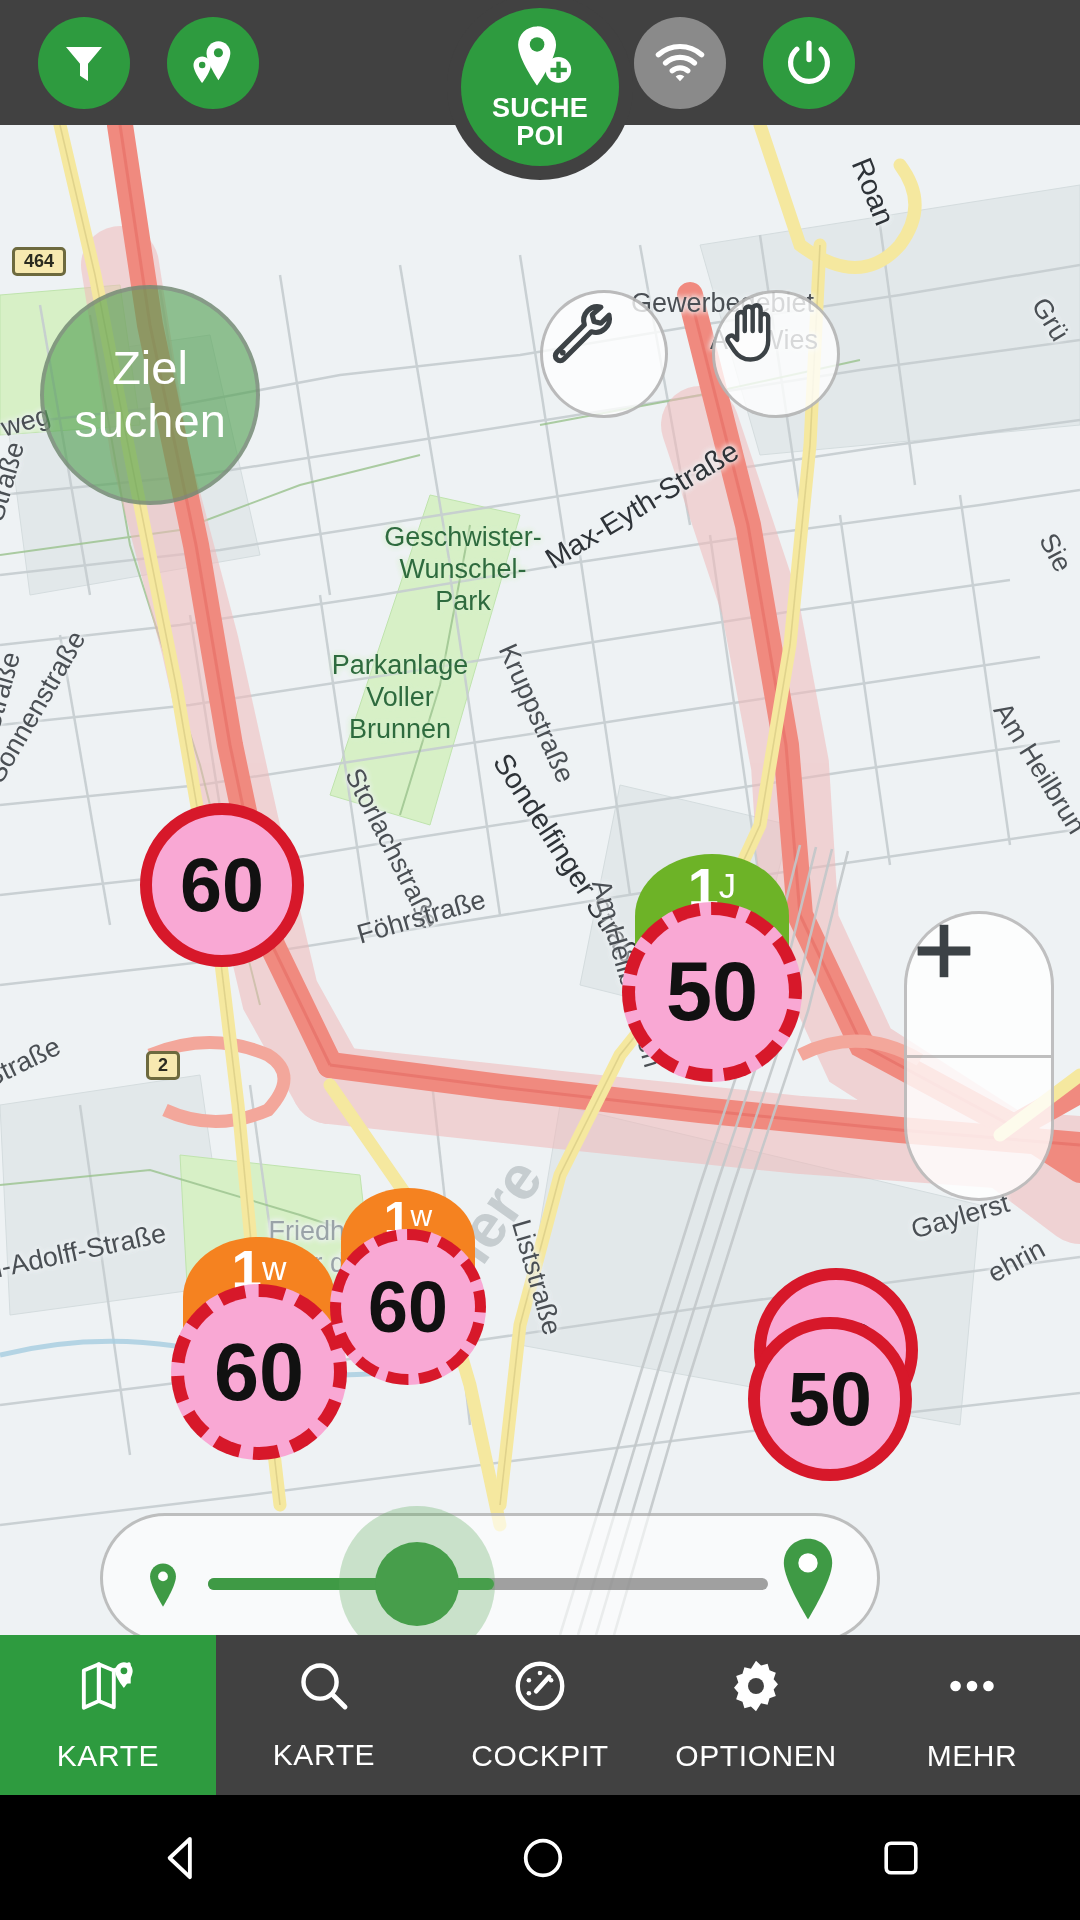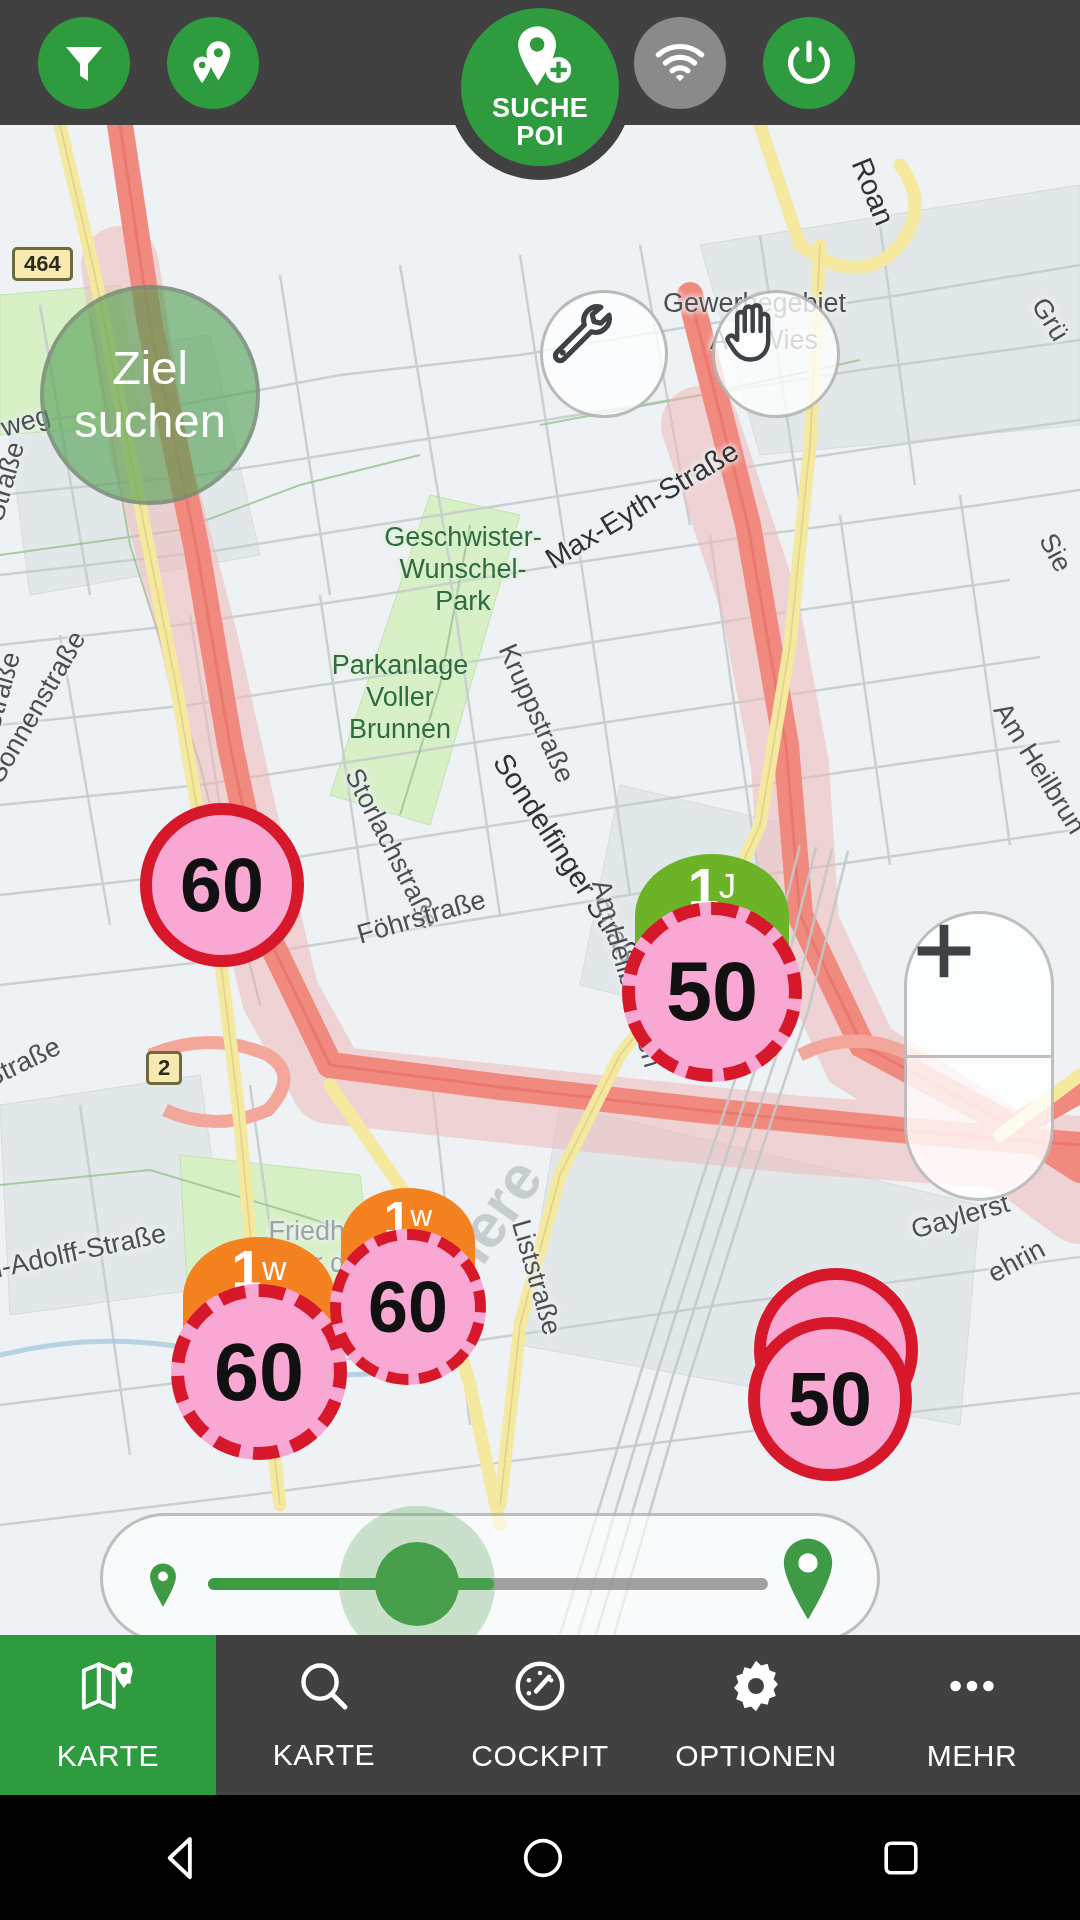--- a/index.html
+++ b/index.html
@@ -14,21 +14,21 @@
 
   .mlabel{position:absolute;font-size:27px;color:#4a4f54;white-space:nowrap;
           text-shadow:0 0 6px #eef2f4,0 0 6px #eef2f4,0 0 4px #eef2f4;
           pointer-events:none;}
   .mlabel.dark{color:#2e3338;font-size:29px;}
   .mlabel.park{color:#2e6b3e;text-align:center;line-height:1.18;
                text-shadow:0 0 6px #d9f0cf,0 0 6px #d9f0cf;}
   .mlabel.grey{color:#9aa3a8;text-align:center;line-height:1.2;}
 
   .shield{position:absolute;background:#f7e9b0;border:3px solid #6d6a3e;
-          border-radius:5px;color:#2b2b20;font-size:22px;font-weight:600;
+          border-radius:5px;color:#2b2b20;font-size:18px;font-weight:600;
           padding:1px 9px;}
 
   
   .sign{position:absolute;border-radius:50%;background:#f9a8d4;
         display:flex;align-items:center;justify-content:center;
         color:#111;font-weight:700;box-sizing:border-box;}
   .sign.solid{border:11px solid #d7182a;}
   .sign.dashed{border:11px dashed #d7182a;}
   .badge{position:absolute;border-radius:50% 50% 0 0 / 60% 60% 0 0;
          color:#fff;display:flex;align-items:flex-start;justify-content:center;
@@ -204,21 +204,21 @@
         <path d="M614 1510 L688 1256 L748 1066 L808 886 L848 726"></path>
       </g>
 
       <path d="M0 1230 Q 120 1200 240 1235 Q 330 1262 430 1240" stroke="#a9cfe0" stroke-width="5" fill="none" opacity=".85"></path>
 
       <text x="470" y="1160" font-family="Liberation Sans, sans-serif" font-size="62" fill="#b9c1c4" opacity=".75" transform="rotate(-55 470 1160)" font-weight="700">here</text>
     </svg>
 
     <div id="map-labels">
         <div class="mlabel dark" style="left: 860px; top: 18px; transform: rotate(68deg); transform-origin: left center;">Roan</div>
-        <div class="mlabel" style="left: 663px; top: 163px; transform: rotate(0deg); transform-origin: left center;">Gewerbegebiet</div>
+        <div class="mlabel" style="left: 631px; top: 163px; transform: rotate(0deg); transform-origin: left center;">Gewerbegebiet</div>
         <div class="mlabel" style="left: 710px; top: 200px; transform: rotate(0deg); transform-origin: left center;">Auf Wies</div>
         <div class="mlabel" style="left: 1038px; top: 160px; transform: rotate(58deg); transform-origin: left center;">Grü</div>
         <div class="mlabel" style="left: 2px; top: 288px; transform: rotate(-16deg); transform-origin: left center;">weg</div>
         <div class="mlabel" style="left: -6px; top: 380px; transform: rotate(-74deg); transform-origin: left center;">Straße</div>
         <div class="mlabel" style="left: -10px; top: 590px; transform: rotate(-74deg); transform-origin: left center;">Straße</div>
         <div class="mlabel" style="left: -6px; top: 640px; transform: rotate(-60deg); transform-origin: left center;">Sonnenstraße</div>
         <div class="mlabel dark" style="left: 548px; top: 420px; transform: rotate(-31deg); transform-origin: left center;">Max-Eyth-Straße</div>
         <div class="mlabel" style="left: 506px; top: 505px; transform: rotate(66deg); transform-origin: left center;">Kruppstraße</div>
         <div class="mlabel" style="left: 1046px; top: 395px; transform: rotate(62deg); transform-origin: left center;">Sie</div>
         <div class="mlabel" style="left: 352px; top: 630px; transform: rotate(63deg); transform-origin: left center;">Storlachstraße</div>

